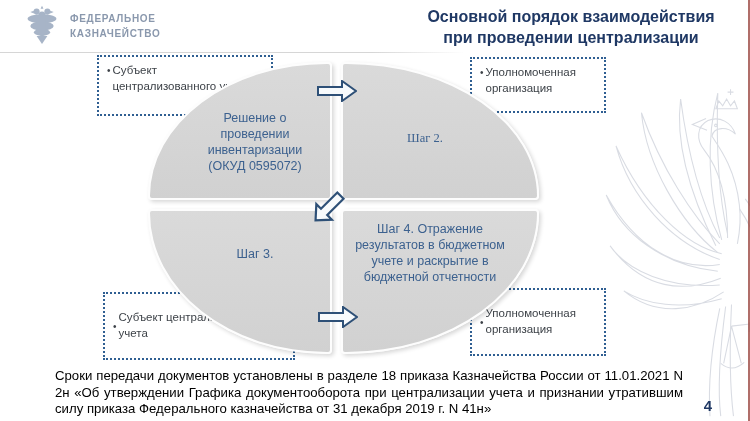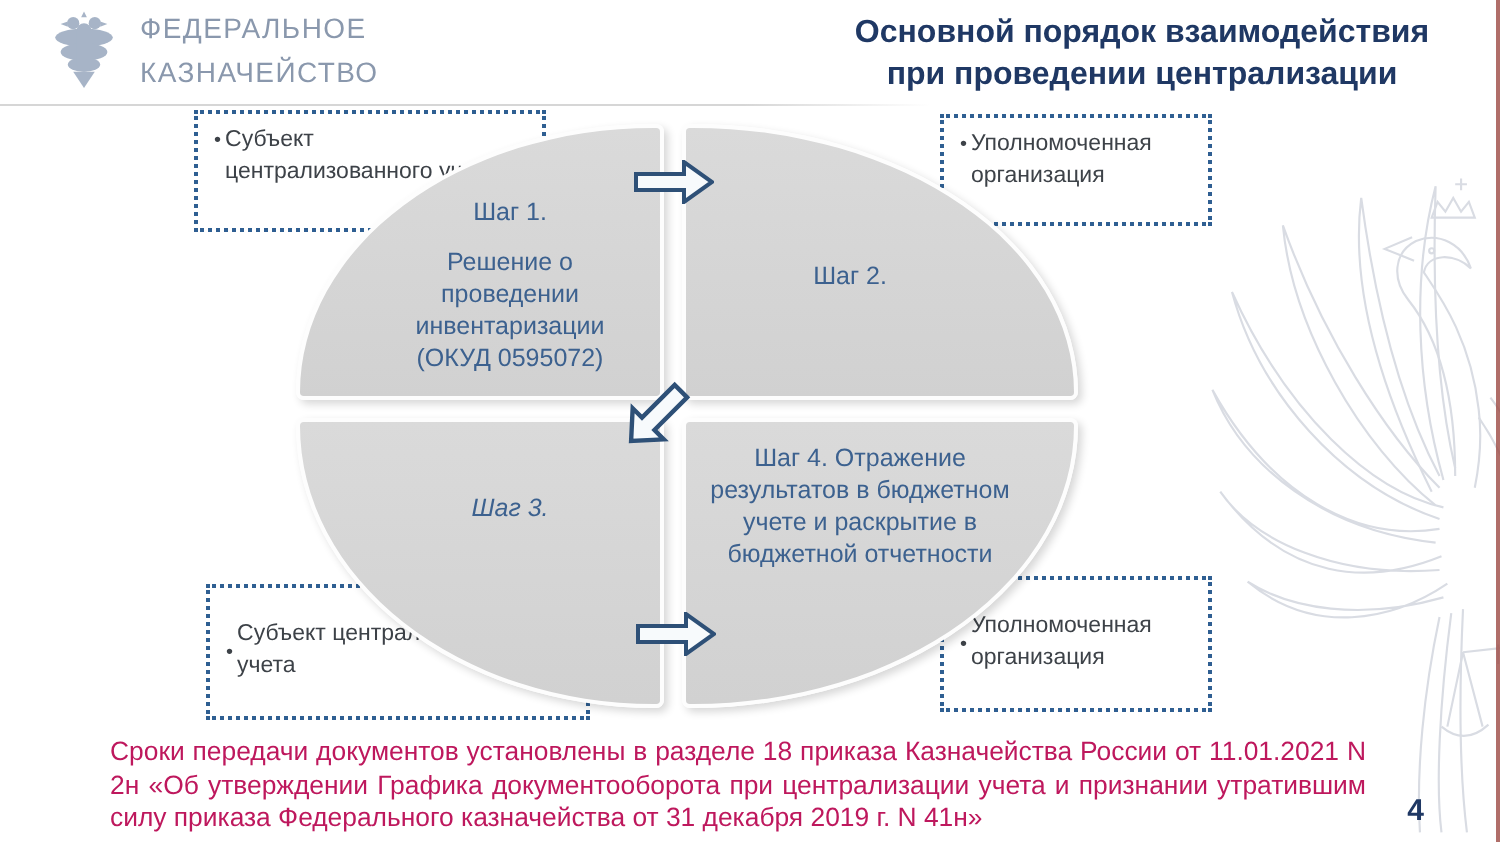--- a/index.html
+++ b/index.html
@@ -3,21 +3,21 @@
 <meta charset="utf-8">
 <style>
   html,body{margin:0;padding:0;background:#9a9a9a;}
   .slide{
     position:relative; width:750px; height:421px; background:#ffffff;
     overflow:hidden; font-family:"Liberation Sans", sans-serif;
   }
   
   .logo{position:absolute; left:24px; top:4px; display:flex; align-items:center; gap:10px;}
   .logo-eagle{width:36px; height:44px; opacity:.78;}
-  .logo-text{font-size:14px; letter-spacing:.7px; color:#8a98ad; line-height:1.55; font-weight:normal;}
+  .logo-text{font-size:10px; letter-spacing:.7px; color:#8a98ad; line-height:1.55; font-weight:bold;}
   .slide-title{
     position:absolute; right:14px; top:7px; width:330px; text-align:center;
     font-size:16px; font-weight:bold; color:#1f3864; line-height:1.3;
   }
   .header-rule{
     position:absolute; left:0; top:52px; height:1px; width:62%;
     background:linear-gradient(to right,#d6d6d6 80%, rgba(214,214,214,0));
   }
   .edge-line{position:absolute; right:0; top:0; bottom:0; width:2px; background:#9c4a43; opacity:.8;}
 
@@ -47,33 +47,33 @@
     border:2px solid rgba(255,255,255,.95);
     box-shadow:2px 2px 4px rgba(0,0,0,.16);
     display:flex; align-items:center; justify-content:center; box-sizing:border-box;
   }
   .q1{border-radius:100% 4px 4px 4px; padding:22px 6px 0 36px;}
   .q2{border-radius:4px 100% 4px 4px; padding:22px 36px 0 6px;}
   .q3{border-radius:4px 4px 4px 100%; padding:0 6px 46px 36px;}
   .q4{border-radius:4px 4px 100% 4px; padding:0 26px 58px 6px;justify-content:center;}
   .step{color:#3c618f; font-size:12.5px; line-height:1.28; text-align:center; font-weight:500;}
   .step .step-label{margin-bottom:9px;}
-  .q1 .step{width:126px;} .q2 .step{width:152px;} .q3 .step{width:132px;font-style:italic;} .q4 .step{width:160px;}
+  .q1 .step{width:126px;} .q2 .step{width:152px;font-family:Liberation Serif, serif;} .q3 .step{width:132px;} .q4 .step{width:160px;}
 
   
   .arrow{position:absolute; z-index:3;}
   .arrow polygon{fill:#f7fafc; stroke:#2e5077; stroke-width:2; stroke-linejoin:miter;}
   .arrow-top{left:317px; top:80px; width:40px; height:22px;}
   .arrow-mid{left:306px; top:186px; width:44px; height:44px;}
   .arrow-bottom{left:318px; top:306px; width:40px; height:22px;}
 
   
   .footnote{
     position:absolute; left:55px; top:368px; width:628px; margin:0;
-    font-size:13.2px; line-height:1.26; color:#be185d; text-align:justify; font-weight:500;
+    font-size:13.2px; line-height:1.26; color:#000000; text-align:justify; font-weight:500;
   }
   .page-number{position:absolute; right:38px; bottom:7px; font-size:15px; font-weight:bold; color:#1f3864;}
 </style>
 </head>
 <body>
 
 <div class="slide">
 
   <svg class="watermark" viewBox="0 0 170 380" aria-hidden="true">
     <path d="M118,205 C80,175 45,115 40,62 C60,118 92,168 120,196"></path>
@@ -139,21 +139,20 @@
     <span>Субъект централизованного учета</span>
   </div>
   <div class="callout box-br">
     <span class="bullet">•</span>
     <span>Уполномоченная организация</span>
   </div>
 
   <div class="wheel">
     <div class="quad q1">
       <div class="step">
-        <div class="step-label">Шаг 1.</div>
         <div>Решение о проведении инвентаризации</div>
         <div>(ОКУД 0595072)</div>
       </div>
     </div>
     <div class="quad q2">
       <div class="step">
         <div class="step-label">Шаг 2.</div>
       </div>
     </div>
     <div class="quad q3">

